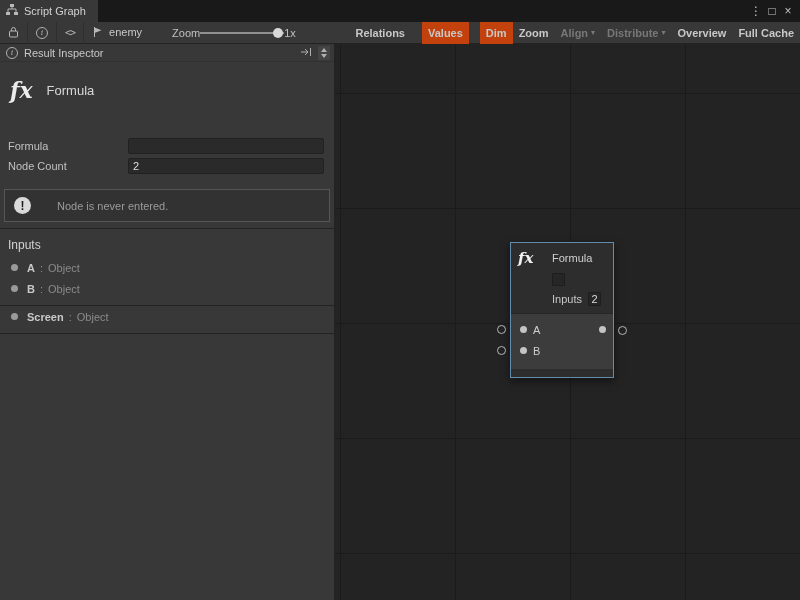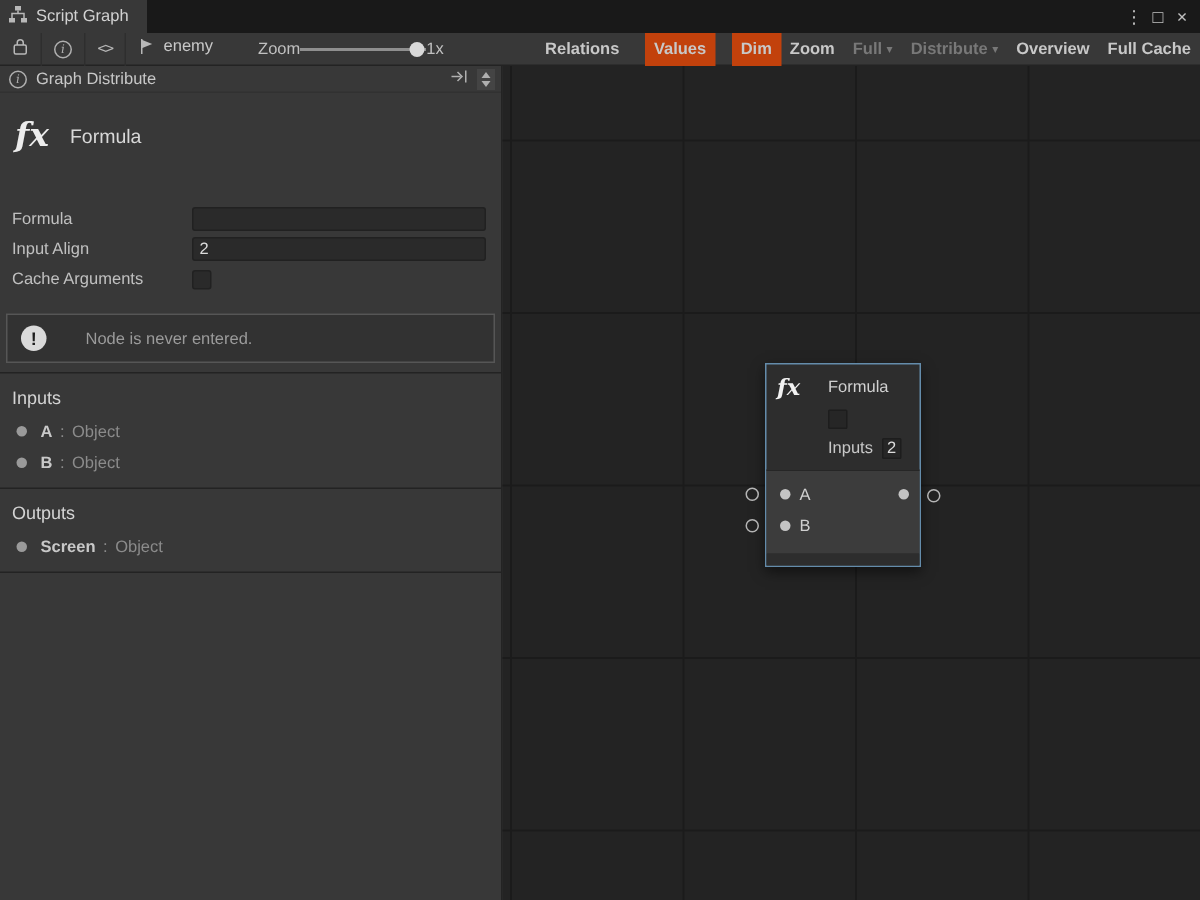--- a/index.html
+++ b/index.html
@@ -147,40 +147,40 @@
       <div class="tb-btn active">
           <span>Values</span>
         </div>
       <div class="tb-btn active">
           <span>Dim</span>
         </div>
       <div class="tb-btn">
           <span>Zoom</span>
         </div>
       <div class="tb-btn disabled">
-          <span>Full</span>
+          <span>Align</span>
           <span class="dd-arrow">▾</span>
         </div>
       <div class="tb-btn disabled">
           <span>Distribute</span>
           <span class="dd-arrow">▾</span>
         </div>
       <div class="tb-btn">
           <span>Overview</span>
         </div>
       <div class="tb-btn">
           <span>Full Cache</span>
         </div>
     </div>
   </div>
 
   <div class="inspector">
     <div class="insp-header">
       <span class="circle-i">i</span>
-      <span class="insp-header-title">Graph Distribute</span>
+      <span class="insp-header-title">Result Inspector</span>
       <span class="insp-header-right">
         <span>
           <svg width="12" height="10" viewBox="0 0 12 10">
               <path d="M1 5h6M5 2l3 3-3 3" stroke="#b0b0b0" fill="none"></path>
               <path d="M10.5 1v8" stroke="#b0b0b0"></path>
             </svg>
         </span>
         <span class="spinner">
           <span class="tri-up"></span>
           <span class="tri-down"></span>
@@ -192,26 +192,22 @@
       <span class="fx-big">fx</span>
       <span class="unit-name">Formula</span>
     </div>
 
     <div class="fields">
       <div class="field-row">
         <span class="field-label">Formula</span>
         <input class="field-input" type="text" value="" style="">
       </div>
       <div class="field-row">
-        <span class="field-label">Input Align</span>
+        <span class="field-label">Node Count</span>
         <input class="field-input" type="text" value="2" style="">
-      </div>
-      <div class="field-row">
-        <span class="field-label">Cache Arguments</span>
-        <span class="checkbox"></span>
       </div>
     </div>
 
     <div class="warning-box">
       <span class="warn-icon">!</span>
       <span class="warning-text">Node is never entered.</span>
     </div>
 
     <div class="divider m1"></div>
     <div class="section-header">Inputs</div>
@@ -223,21 +219,20 @@
       <span class="port-type">Object</span>
     </div>
     <div class="port-line">
       <span class="dot"></span>
       <span class="port-name">B</span>
       <span class="port-sep">:</span>
       <span class="port-type">Object</span>
     </div>
 
     <div class="divider m1"></div>
-    <div class="section-header">Outputs</div>
 
     <div class="port-line">
       <span class="dot"></span>
       <span class="port-name">Screen</span>
       <span class="port-sep">:</span>
       <span class="port-type">Object</span>
     </div>
 
     <div class="divider m1"></div>
   </div>

